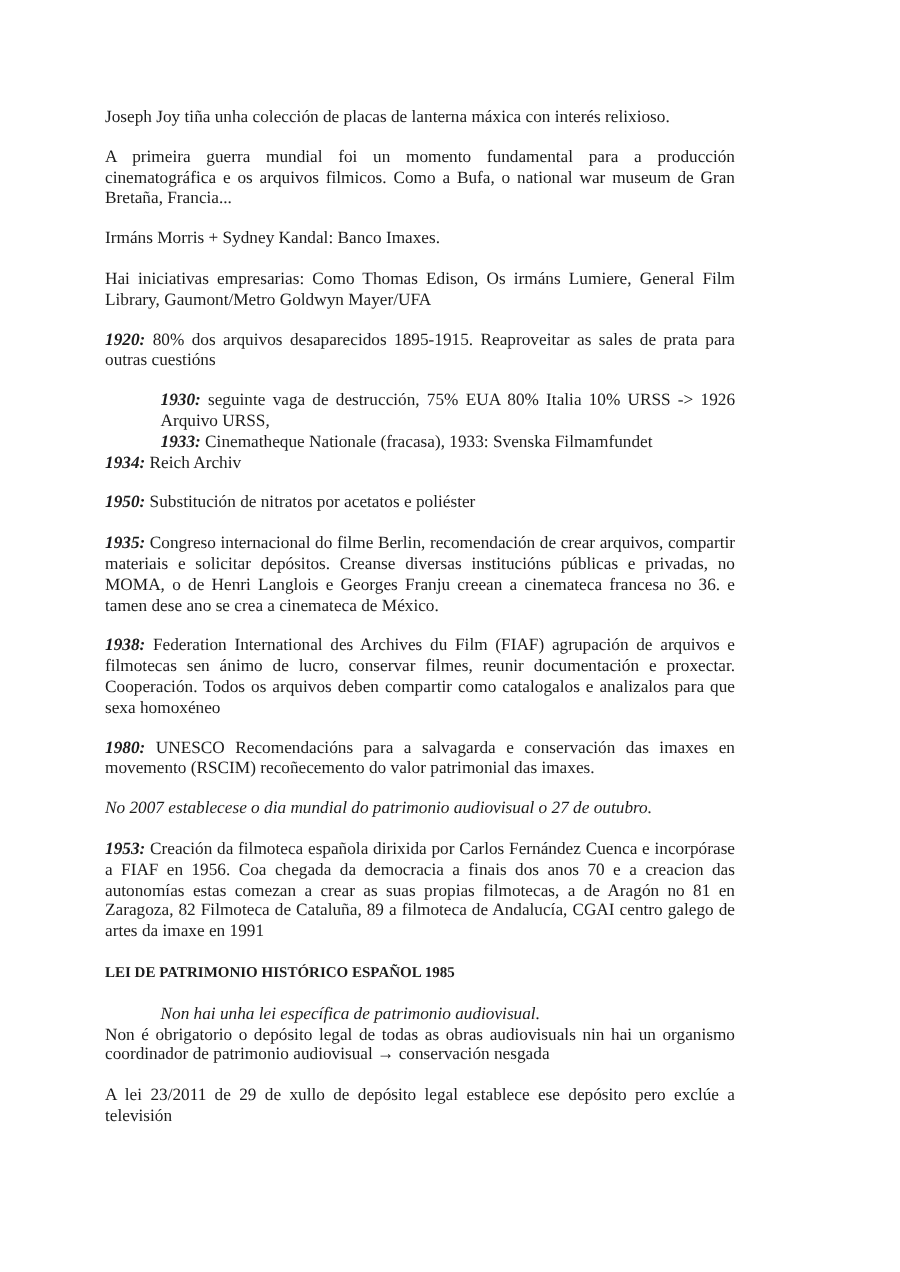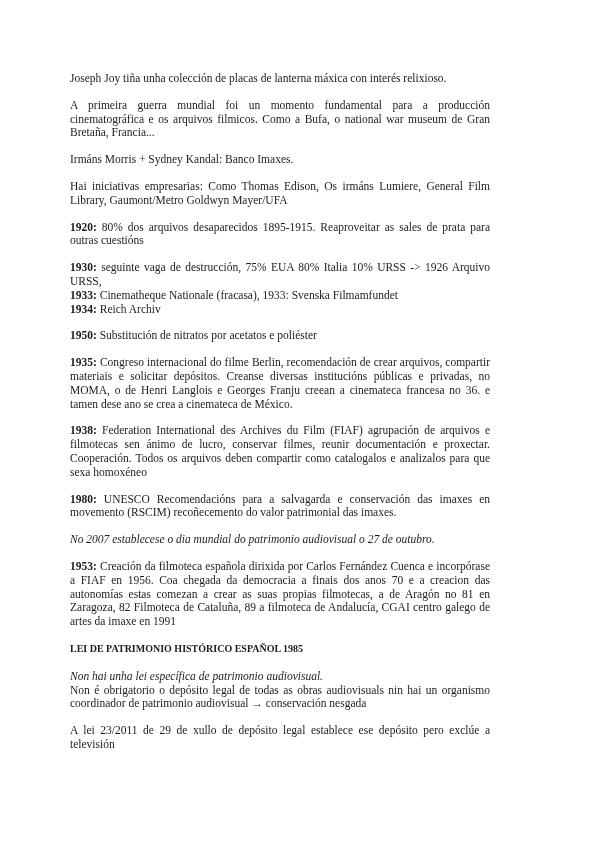--- a/index.html
+++ b/index.html
@@ -21,23 +21,25 @@
     font-size: 11.5px;
     line-height: 13.8px;
     color: #1c1c1c;
   }
   .para {
     margin: 0 0 13px 0;
     text-align: justify;
   }
   .tight {
     margin-bottom: 0;
+    margin-left: 37px;
   }
   .year {
     font-weight: bold;
+    font-style: italic;
   }
   .italic {
     font-style: italic;
   }
   .heading {
     font-weight: bold;
     font-size: 10px;
     text-align: left;
     margin: 2px 0 14px 0;
   }

